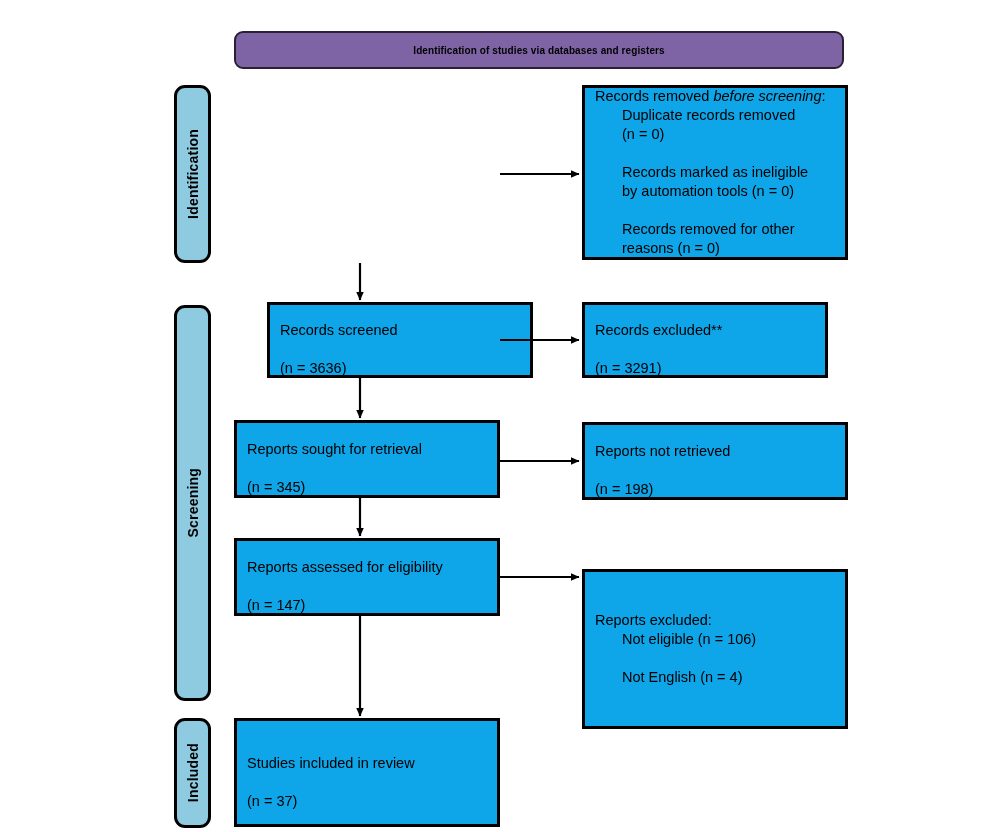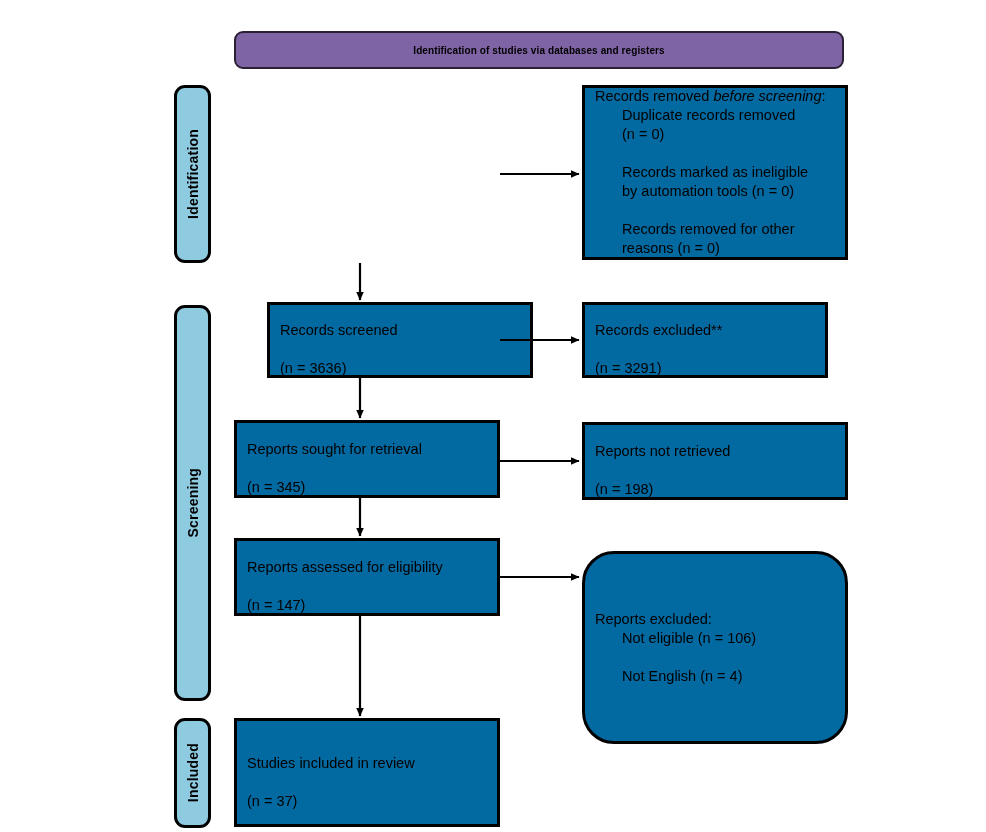--- a/index.html
+++ b/index.html
@@ -70,21 +70,21 @@
     white-space: nowrap;
     letter-spacing: 0.2px;
   }
   #stage-identification { top: 85px;  height: 178px; }
   #stage-screening      { top: 305px; height: 396px; }
   #stage-included       { top: 718px; height: 110px; }
 
   
   .box {
     position: absolute;
-    background: #0369a1;
+    background: #0ea5e9;
     border: 3px solid #000000;
     box-sizing: border-box;
     display: flex;
     flex-direction: column;
     justify-content: center;
   }
   .box-text {
     font-size: 14.5px;
     line-height: 19px;
     color: #000000;
@@ -102,21 +102,21 @@
   #box-identified   { left: 234px; top: 85px;  width: 266px; height: 178px; }
   #box-screened     { left: 234px; top: 302px; width: 266px; height: 76px; margin-left: 33px;  }
   #box-sought       { left: 234px; top: 420px; width: 266px; height: 78px;  }
   #box-assessed     { left: 234px; top: 538px; width: 266px; height: 78px;  }
   #box-included     { left: 234px; top: 718px; width: 266px; height: 109px; }
 
   
   #box-removed      { left: 582px; top: 85px;  width: 266px; height: 175px; }
   #box-excluded-rec { left: 582px; top: 302px; width: 246px; height: 76px;  }
   #box-notretrieved { left: 582px; top: 422px; width: 266px; height: 78px;  }
-  #box-excluded-rep { left: 582px; top: 551px; width: 266px; height: 193px; border-radius: 32px; }
+  #box-excluded-rep { left: 582px; top: 569px; width: 266px; height: 160px; }
 
   
   #connectors {
     position: absolute;
     left: 0;
     top: 0;
     width: 986px;
     height: 832px;
     pointer-events: none;
   }

